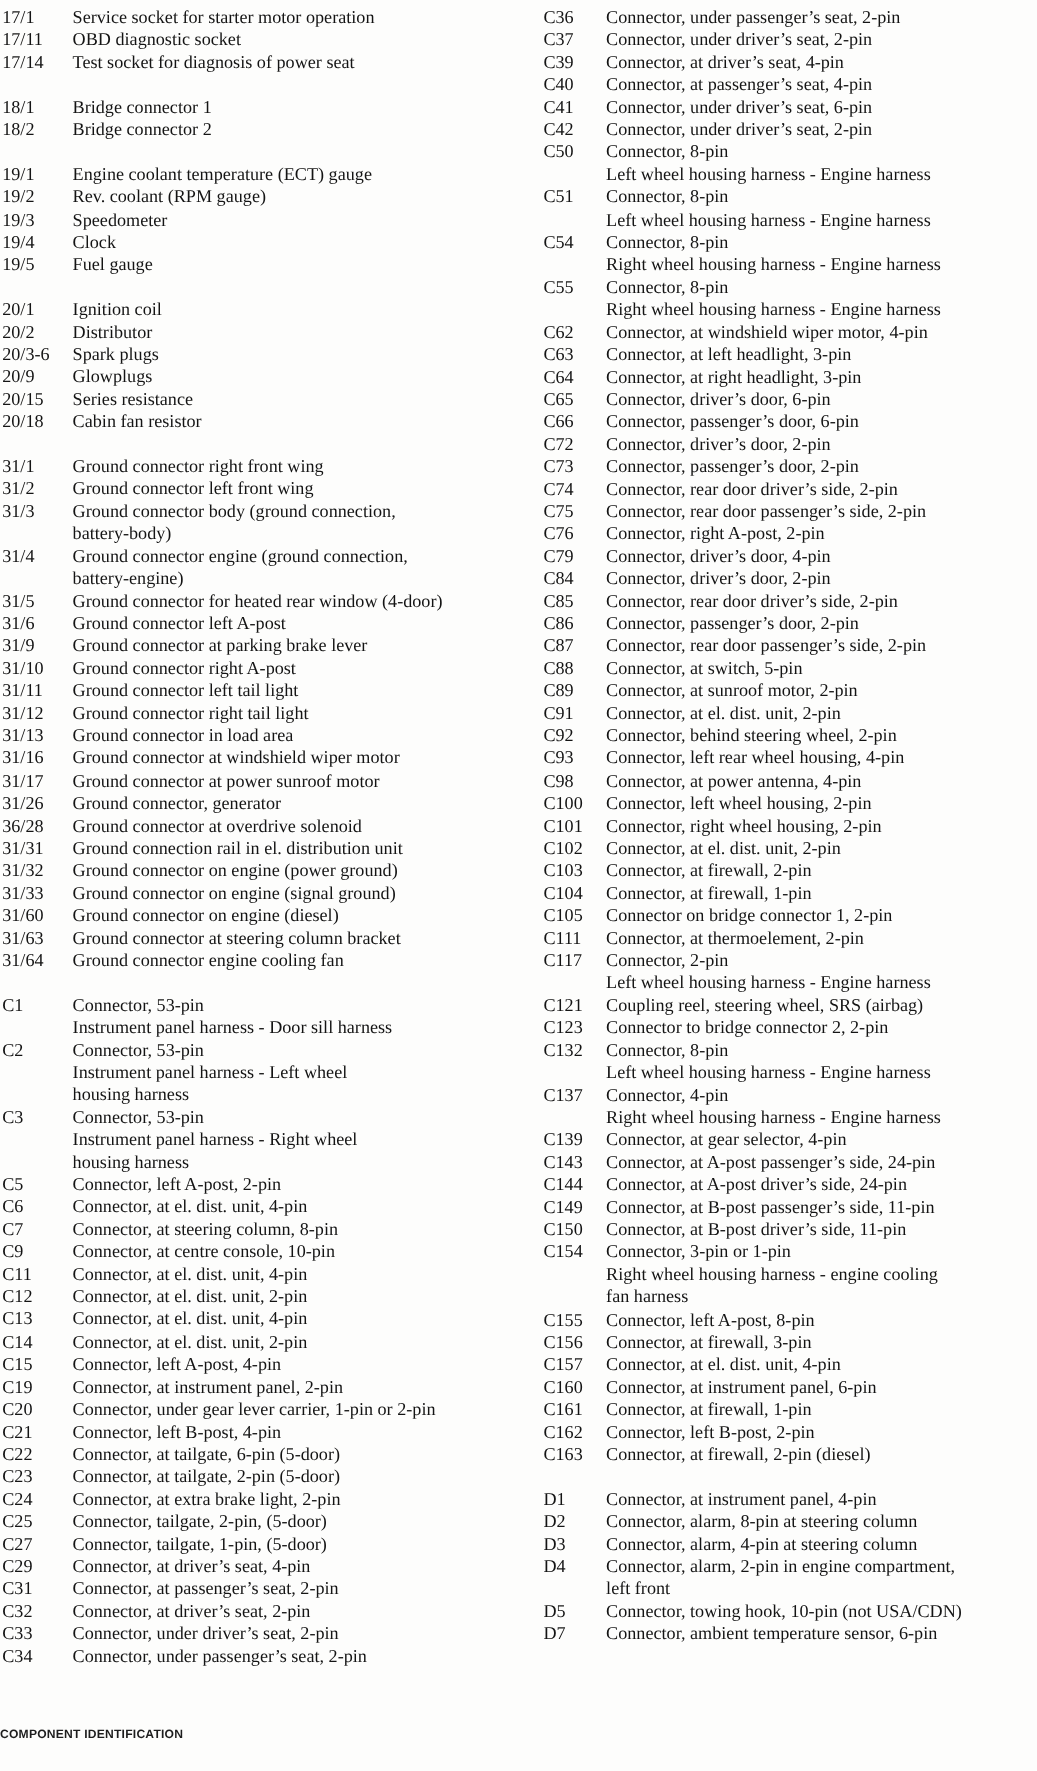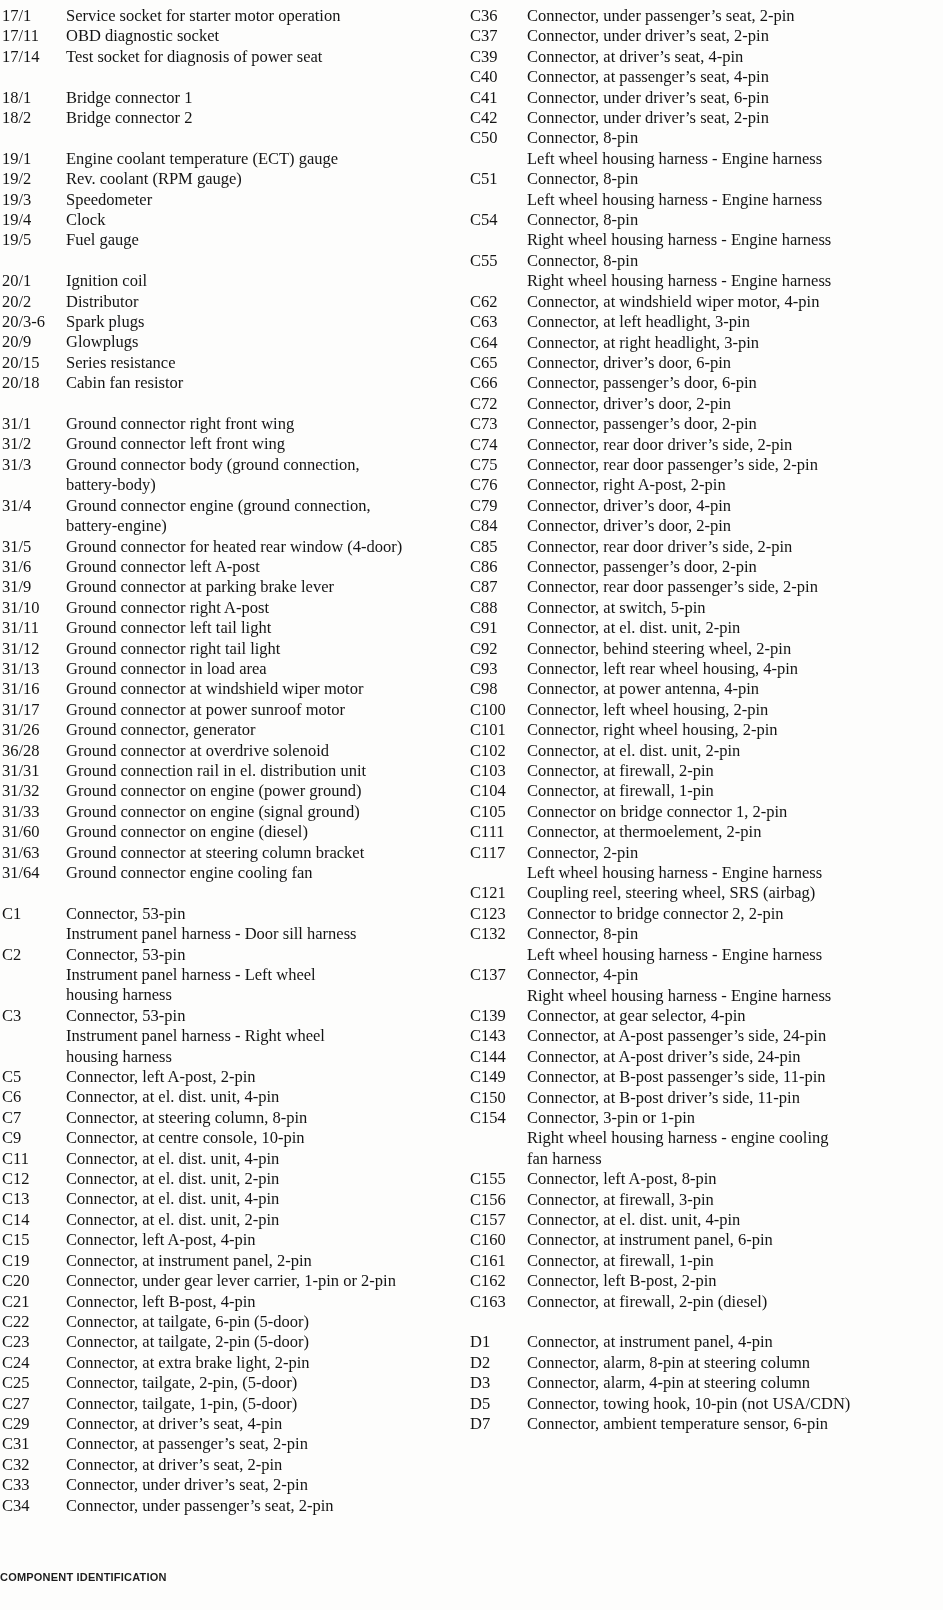--- a/index.html
+++ b/index.html
@@ -17,21 +17,21 @@
   }
   .column {
     position: absolute;
     top: 6px;
   }
   #col-left {
     left: 2px;
     width: 462px;
   }
   #col-right {
-    left: 470px;
+    left: 494px;
     width: 449px;
   }
   .group {
     margin-bottom: 20.4px;
   }
   .group:last-child {
     margin-bottom: 18px;
   }
   .row {
     display: flex;
@@ -618,20 +618,26 @@
           <div class="line">Connector, rear door passenger’s side, 2-pin</div>
         </span>
       </div>
       <div class="row">
         <span class="code">C88</span>
         <span class="desc">
           <div class="line">Connector, at switch, 5-pin</div>
         </span>
       </div>
       <div class="row">
+        <span class="code">C89</span>
+        <span class="desc">
+          <div class="line">Connector, at sunroof motor, 2-pin</div>
+        </span>
+      </div>
+      <div class="row">
         <span class="code">C91</span>
         <span class="desc">
           <div class="line">Connector, at el. dist. unit, 2-pin</div>
         </span>
       </div>
       <div class="row">
         <span class="code">C92</span>
         <span class="desc">
           <div class="line">Connector, behind steering wheel, 2-pin</div>
         </span>
@@ -814,20 +820,27 @@
       <div class="row">
         <span class="code">D2</span>
         <span class="desc">
           <div class="line">Connector, alarm, 8-pin at steering column</div>
         </span>
       </div>
       <div class="row">
         <span class="code">D3</span>
         <span class="desc">
           <div class="line">Connector, alarm, 4-pin at steering column</div>
+        </span>
+      </div>
+      <div class="row">
+        <span class="code">D4</span>
+        <span class="desc">
+          <div class="line">Connector, alarm, 2-pin in engine compartment,</div>
+          <div class="line">left front</div>
         </span>
       </div>
       <div class="row">
         <span class="code">D5</span>
         <span class="desc">
           <div class="line">Connector, towing hook, 10-pin (not USA/CDN)</div>
         </span>
       </div>
       <div class="row">
         <span class="code">D7</span>

